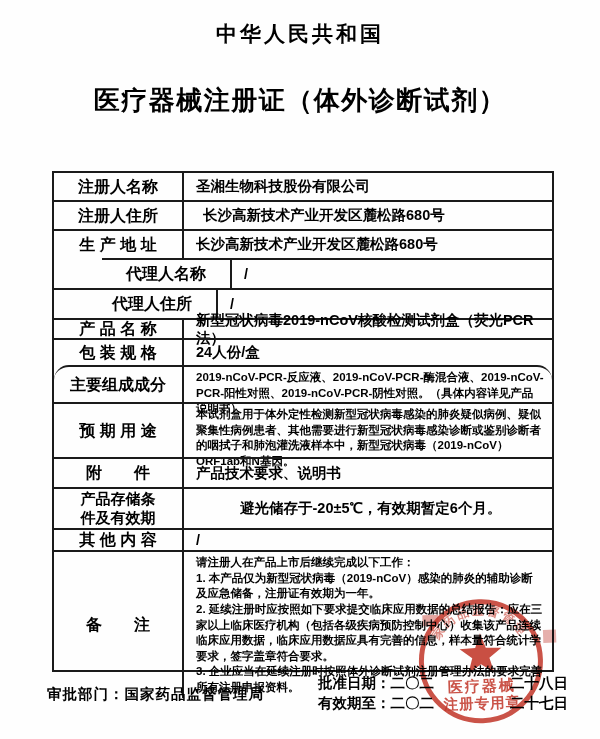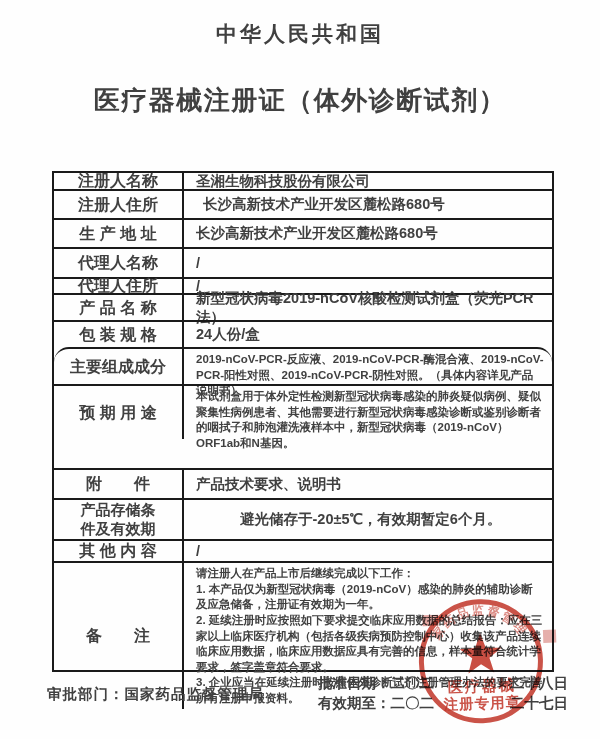--- a/index.html
+++ b/index.html
@@ -2,21 +2,21 @@
 <html><head>
 <meta charset="utf-8">
 <style>
   * { margin: 0; padding: 0; box-sizing: border-box; }
   html, body { background: #e9e9e9; }
   .page {
     position: relative;
     width: 600px; height: 739px;
     background: #fefefe;
     font-family: "Liberation Sans", sans-serif;
-    color: #404040;
+    color: #000000;
     overflow: hidden;
     margin: 0 auto;
   }
   .title-1 {
     position: absolute; top: 20px; left: 0; width: 100%;
     text-align: center; font-size: 21px; font-weight: 700;
     letter-spacing: 3px;
   }
   .title-2 {
     position: absolute; top: 83px; left: 0; width: 100%;
@@ -40,24 +40,24 @@
     display: flex; align-items: center; justify-content: center;
     text-align: center; font-weight: 700; font-size: 16px;
     line-height: 1.25; white-space: pre-line;
   }
   .cell-value {
     flex: 1 1 auto; display: flex; align-items: center;
     padding: 2px 8px 2px 12px;
     font-size: 14.5px; font-weight: 600; line-height: 1.25;
     white-space: pre-line;
   }
-  .r1 { height: 16px; } .r2 { height: 29px; gap: 7px; } .r3 { height: 29px; }
-  .r4 { height: 30px; } .r5 { height: 16px; } .r6 { height: 27px; }
+  .r1 { height: 27px; } .r2 { height: 29px; gap: 7px; } .r3 { height: 29px; }
+  .r4 { height: 30px; margin-left: 48px; } .r5 { height: 30px; padding-left: 34px; } .r6 { height: 20px; }
   .r7 { height: 27px; } .r8 { height: 37px; border-radius: 15px; } .r9 { height: 55px; }
-  .r10 { height: 30px; margin-top: 29px; } .r11 { height: 41px; gap: 44px; } .r12 { height: 22px; }
+  .r10 { height: 30px; } .r11 { height: 41px; gap: 44px; } .r12 { height: 22px; }
   .r13 { flex: 1 1 auto; }
   .row.small .cell-value {
     align-items: flex-start; padding-top: 3px;
     font-size: 11.5px; line-height: 1.36; letter-spacing: 0;
   }
   .r11 .cell-label { font-size: 15px; }
   .r13 .cell-value { line-height: 1.22; padding-top: 4px; }
   .footer-dept {
     position: absolute; left: 47px; top: 685px;
     font-size: 14.5px; font-weight: 700; letter-spacing: 1px;

